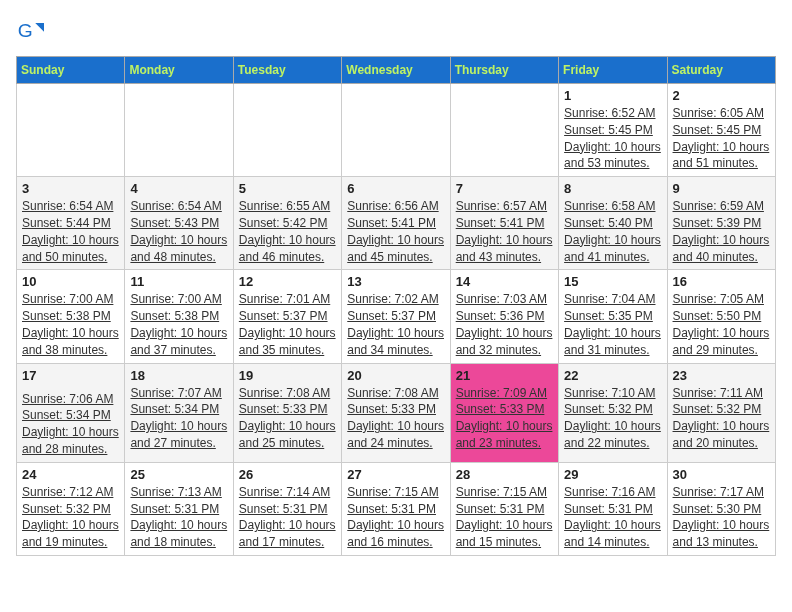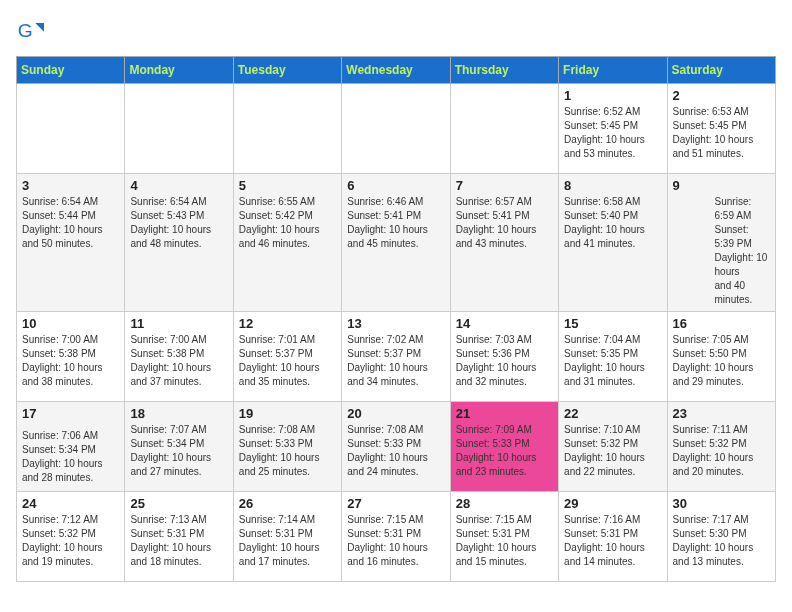--- a/index.html
+++ b/index.html
@@ -70,23 +70,24 @@
     .calendar tr:nth-child(even) td {
       background: #f4f4f4;
     }
     .day-number {
       font-size: 13px;
       font-weight: bold;
       color: #222;
       margin-bottom: 2px;
     }
     .day-info {
-      font-size: 10px;
+      font-size: 12px;
       line-height: 1.4;
       color: #333;
+      text-decoration: underline;
     }
     .empty-cell {
       background: #fff !important;
     }
   </style>
 </head>
 <body>
 
 <div class="header">
   <div class="logo">
@@ -126,21 +127,21 @@
         <td class="empty-cell"></td>
         <td>
           <div class="day-number">1</div>
           <div class="day-info" style="white-space: pre-line;">Sunrise: 6:52 AM
 Sunset: 5:45 PM
 Daylight: 10 hours
 and 53 minutes.</div>
         </td>
         <td>
           <div class="day-number">2</div>
-          <div class="day-info" style="white-space: pre-line;">Sunrise: 6:53 AM
+          <div class="day-info" style="white-space: pre-line;">Sunrise: 6:05 AM
 Sunset: 5:45 PM
 Daylight: 10 hours
 and 51 minutes.</div>
         </td>
       </tr>
       <tr>
         <td style="background: rgb(244, 244, 244);">
           <div class="day-number">3</div>
           <div class="day-info" style="white-space: pre-line;">Sunrise: 6:54 AM
 Sunset: 5:44 PM
@@ -156,42 +157,42 @@
         </td>
         <td style="background: rgb(244, 244, 244);">
           <div class="day-number">5</div>
           <div class="day-info" style="white-space: pre-line;">Sunrise: 6:55 AM
 Sunset: 5:42 PM
 Daylight: 10 hours
 and 46 minutes.</div>
         </td>
         <td style="background: rgb(244, 244, 244);">
           <div class="day-number">6</div>
-          <div class="day-info" style="white-space: pre-line;">Sunrise: 6:46 AM
+          <div class="day-info" style="white-space: pre-line;">Sunrise: 6:56 AM
 Sunset: 5:41 PM
 Daylight: 10 hours
 and 45 minutes.</div>
         </td>
         <td style="background: rgb(244, 244, 244);">
           <div class="day-number">7</div>
           <div class="day-info" style="white-space: pre-line;">Sunrise: 6:57 AM
 Sunset: 5:41 PM
 Daylight: 10 hours
 and 43 minutes.</div>
         </td>
         <td style="background: rgb(244, 244, 244);">
           <div class="day-number">8</div>
           <div class="day-info" style="white-space: pre-line;">Sunrise: 6:58 AM
 Sunset: 5:40 PM
 Daylight: 10 hours
 and 41 minutes.</div>
         </td>
         <td style="background: rgb(244, 244, 244);">
           <div class="day-number">9</div>
-          <div class="day-info" style="white-space: pre-line; margin-left: 42px;">Sunrise: 6:59 AM
+          <div class="day-info" style="white-space: pre-line;">Sunrise: 6:59 AM
 Sunset: 5:39 PM
 Daylight: 10 hours
 and 40 minutes.</div>
         </td>
       </tr>
       <tr>
         <td>
           <div class="day-number">10</div>
           <div class="day-info" style="white-space: pre-line;">Sunrise: 7:00 AM
 Sunset: 5:38 PM

